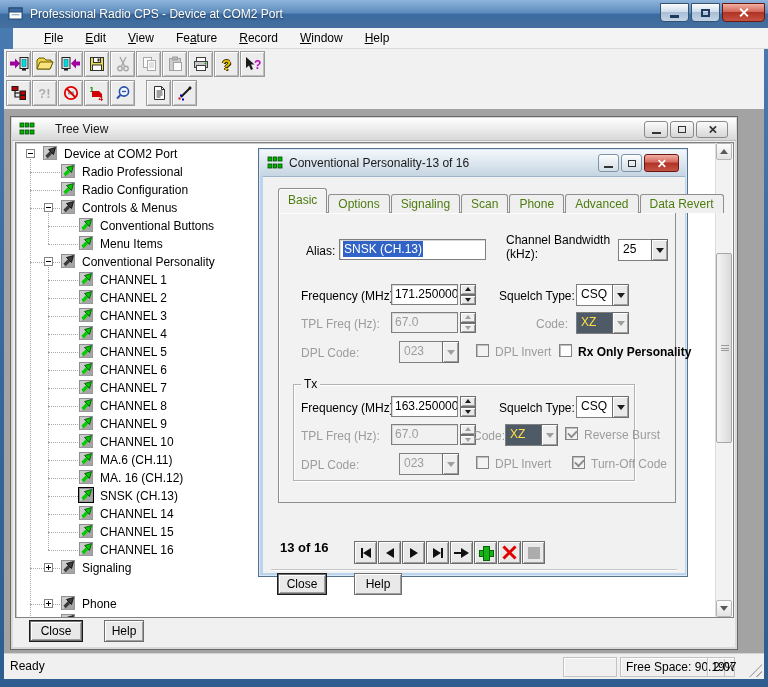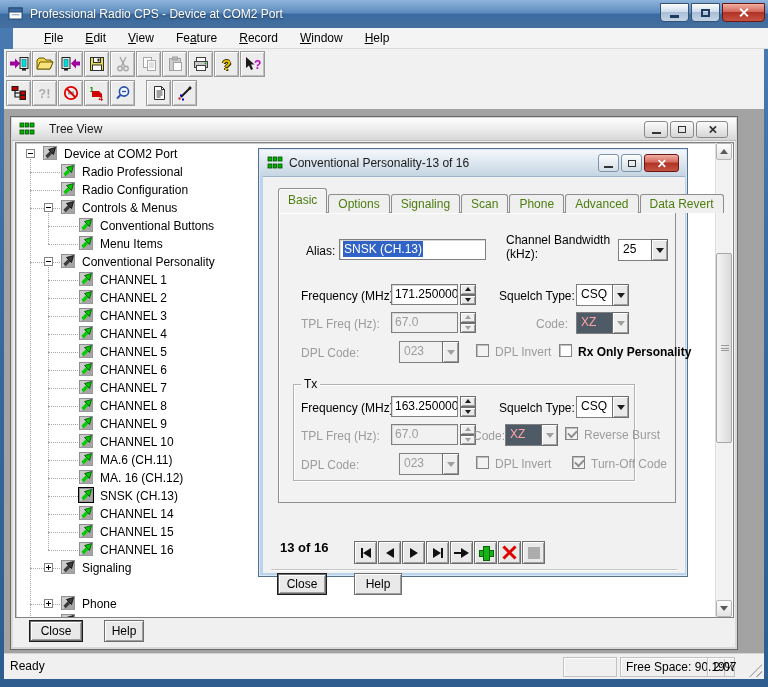--- a/index.html
+++ b/index.html
@@ -37,21 +37,21 @@
     box-shadow:inset 1px 1px 0 #ffffff, inset -1px -1px 0 #bdbdbd; display:flex; align-items:center; justify-content:center; }
   .tb-sep { width:9px; height:26px; }
   .tb-glyph-text { font-weight:bold; }
 
   
   .mdi { position:absolute; left:4px; top:109px; width:760px; height:544px; background:#a3a3a3; }
 
   
   .treewin { position:absolute; left:6px; top:7px; width:728px; height:534px; background:#f0f0f0; border:1px solid #686868; box-shadow:inset 0 0 0 2px #d9d9d9; }
   .tw-title { position:absolute; left:1px; top:1px; right:1px; height:23px; background:linear-gradient(180deg,#ffffff 0%,#ececec 50%,#d8d8d8 100%); border-bottom:1px solid #bdbdbd; display:flex; align-items:center; }
-  .tw-title .t { margin-left:14px; color:#1a1a1a; }
+  .tw-title .t { margin-left:20px; color:#1a1a1a; }
   .tw-title .ticon { margin-left:7px; }
   .tw-capbtns { position:absolute; right:8px; top:3px; display:flex; gap:2px; }
   .tw-capbtn { width:24px; height:17px; border:1px solid #8a8a8a; border-radius:3px; background:linear-gradient(180deg,#fbfbfb,#d6d6d6); color:#333; display:flex; align-items:center; justify-content:center; }
   .tw-capbtn.w32 { width:32px; }
   .tw-capbtn .g-min { margin-top:6px; height:2px; }
   .tw-capbtn .g-max { width:8px; height:7px; border-width:1.5px; }
   .tw-capbtn .g-x { transform:scale(.8); }
 
   .tw-client { position:absolute; left:4px; top:25px; width:719px; height:476px; background:#ffffff; border:1px solid #828282; box-shadow:inset 1px 1px 0 #c9c9c9; overflow:hidden; }
   .tree-row { position:absolute; left:0; height:18px; width:100%; white-space:nowrap; }
@@ -99,21 +99,21 @@
   .lbl { position:absolute; color:#000; white-space:nowrap; }
   .lbl.dis { color:#9c9c9c; }
   .edit { position:absolute; background:#fff; border:1px solid #7f7f7f; box-shadow:inset 1px 1px 0 #d7d7d7; padding:2px 3px; color:#000; white-space:nowrap; overflow:hidden; }
   .edit.dis { background:#f1f1f1; color:#9c9c9c; }
   .sel { background:#3163c6; color:#fff; padding:1px 1px; }
   .groupbox { position:absolute; border:1px solid #b2b2b2; box-shadow:inset 1px 1px 0 #ffffff,1px 1px 0 #ffffff; }
   .gb-legend { position:absolute; top:-8px; left:7px; background:#f2f2f2; padding:0 3px; color:#000; }
 
   .combo { position:absolute; display:flex; }
   .combo .field { flex:1; background:#fff; border:1px solid #7f7f7f; border-right:0; padding:2px 4px; color:#000; overflow:hidden; white-space:nowrap; }
-  .combo .field.darkdis { background:#4e5a66; color:#fca5a5; }
+  .combo .field.darkdis { background:#4e5a66; color:#fde047; }
   .combo .field.dis { background:#f1f1f1; color:#9c9c9c; }
   .combo .drop { width:17px; }
   .arr-dn { width:0; height:0; border-left:4px solid transparent; border-right:4px solid transparent; border-top:5px solid #1c1c1c; }
   .dis .arr-dn, .drop.disb .arr-dn { border-top-color:#9f9f9f; }
   .drop.disb { background:#efefef; }
   .spin { position:absolute; width:16px; display:flex; flex-direction:column; }
   .spin .sb { flex:1; } 
   .arr-up-t { width:0; height:0; border-left:3px solid transparent; border-right:3px solid transparent; border-bottom:4px solid #1c1c1c; }
   .arr-dn-t { width:0; height:0; border-left:3px solid transparent; border-right:3px solid transparent; border-top:4px solid #1c1c1c; }
   .spin.disb .sb { background:#efefef; }

